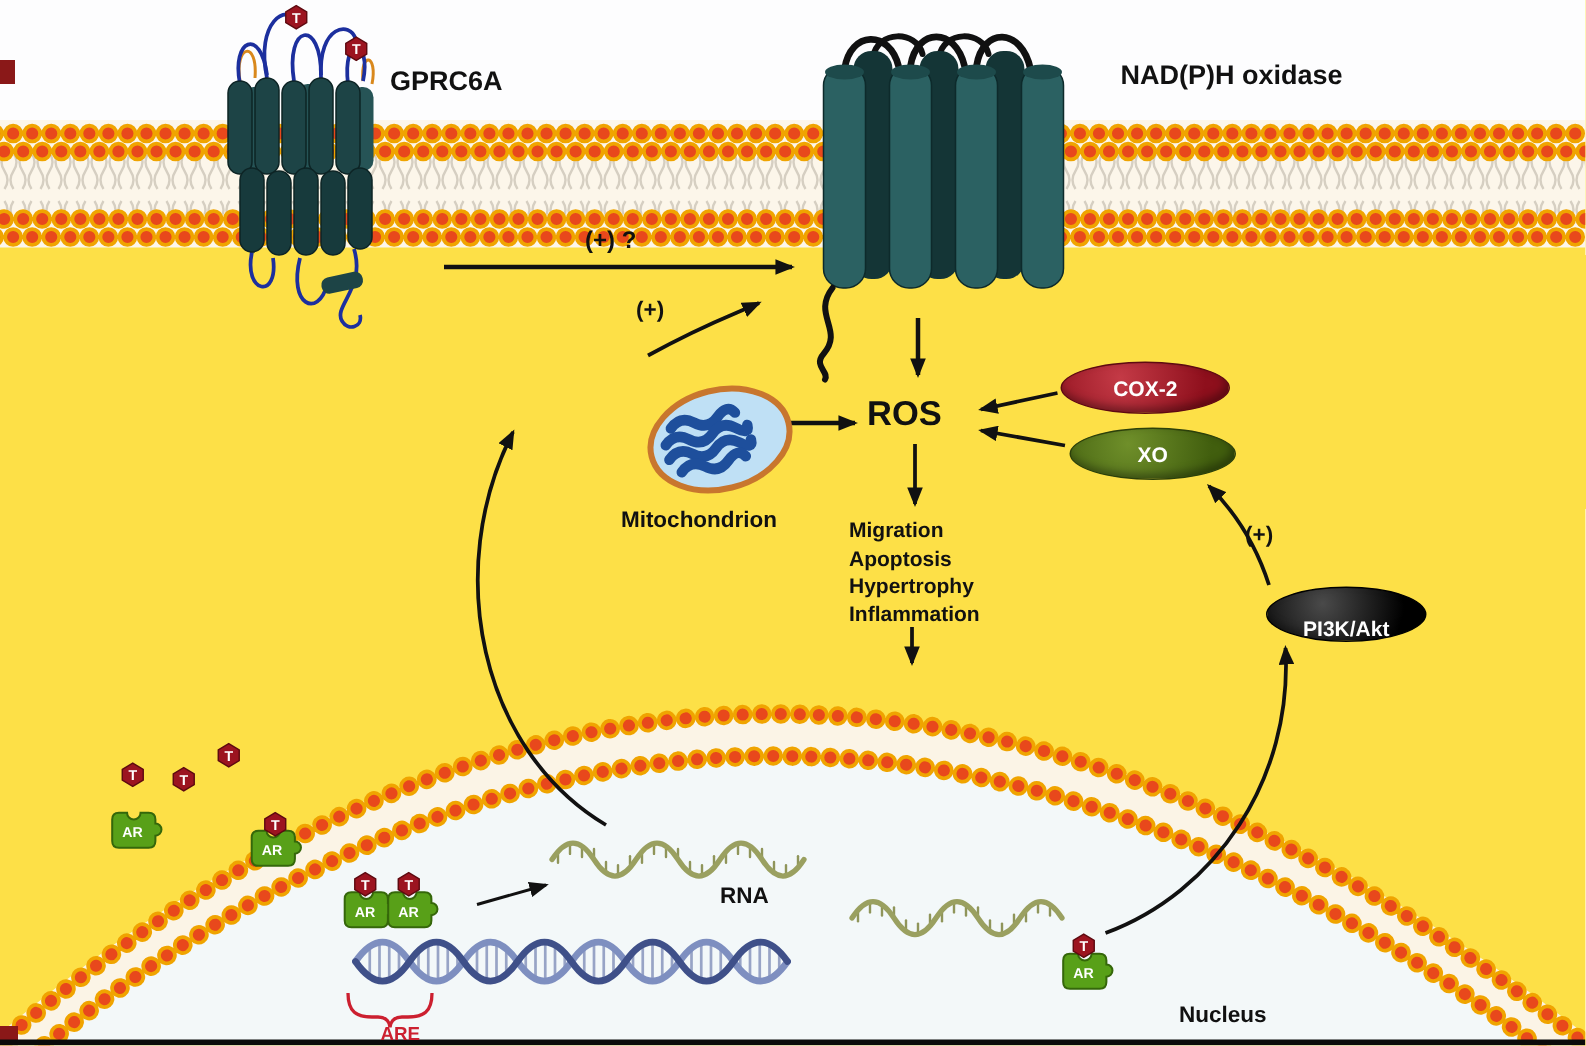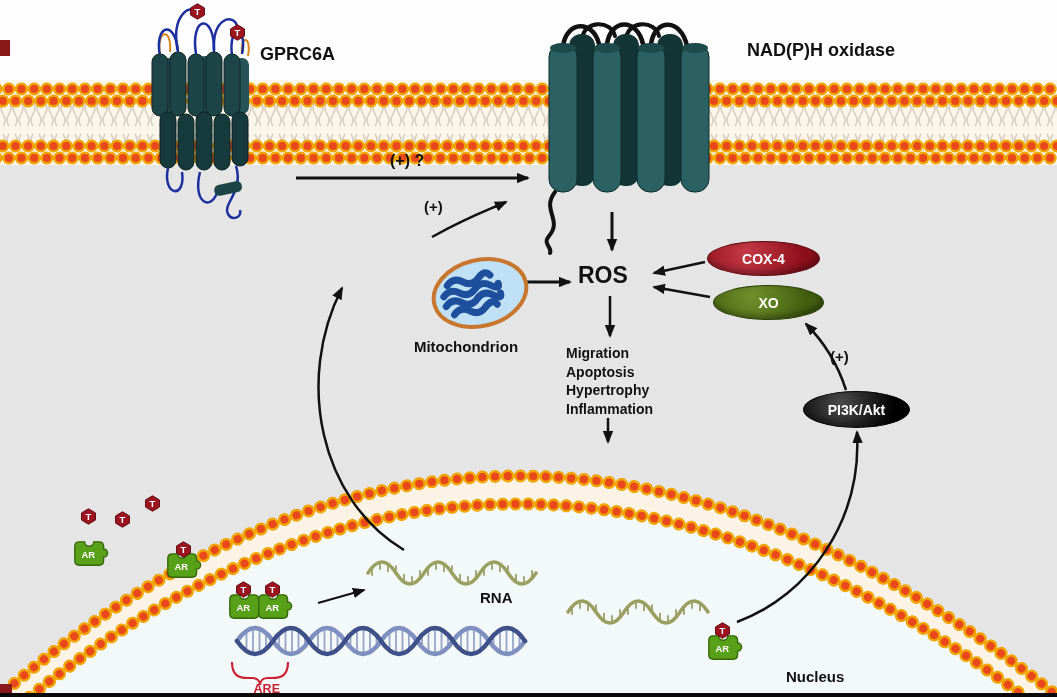--- a/index.html
+++ b/index.html
@@ -1,16 +1,16 @@
 <!DOCTYPE html>
 <html><head>
 <meta charset="utf-8">
 <style>
   html,body{margin:0;padding:0;background:#fff;}
-  .canvas{position:relative;width:1057px;height:697px;background:#e5e5e5;overflow:hidden;
+  .canvas{position:relative;width:1057px;height:697px;background:#fde047;overflow:hidden;
           font-family:"Liberation Sans",sans-serif;}
   .canvas svg{position:absolute;inset:0;}
   svg text{font-family:"Liberation Sans",sans-serif;}
   .lbl{position:absolute;color:#111;font-weight:bold;white-space:nowrap;}
   .lbl.red{color:#e02424;}
   .center{text-align:center;}
   .oval{position:absolute;display:flex;align-items:center;justify-content:center;
         border-radius:50%;color:#fff;font-weight:bold;font-size:15px;
         box-shadow:inset -2px -3px 6px rgba(0,0,0,.35);}
   .oval-csrc{background:radial-gradient(circle at 35% 30%, #f5a04a, #e07b12 75%);border:1px solid #a85a08;}
@@ -247,26 +247,26 @@
 <div class="lbl" style="left:260px;top:44px;font-size:18px;">GPRC6A</div>
 <div class="lbl" style="left:708px;top:40px;font-size:18px;margin-left:39px;">NAD(P)H oxidase</div>
 <div class="lbl" style="left:390px;top:152px;font-size:16px;">(+) ?</div>
 <div class="lbl" style="left:424px;top:198px;font-size:15px;">(+)</div>
 
 
 <div class="lbl center" style="left:386px;top:338px;width:160px;font-size:15px;">Mitochondrion</div>
 <div class="lbl" style="left:578px;top:262px;font-size:23px;">ROS</div>
 
 <div class="oval oval-cox2" style="left:707px;top:241px;width:111px;height:33px;font-size:14px;">
-  <span>COX-4</span>
+  <span>COX-2</span>
 </div>
 <div class="oval oval-xo" style="left:713px;top:285px;width:109px;height:33px;font-size:14px;">
   <span>XO</span>
 </div>
-<div class="oval oval-pi3k" style="left:803px;top:391px;width:105px;height:35px;font-size:14px;">
+<div class="oval oval-pi3k" style="left:844px;top:391px;width:105px;height:35px;font-size:14px;align-items:flex-end;">
   <span>PI3K/Akt</span>
 </div>
 <div class="lbl" style="left:830px;top:348px;font-size:15px;">(+)</div>
 
 <div class="effects" style="position:absolute;left:566px;top:344px;">
   <div>Migration</div>
   <div>Apoptosis</div>
   <div>Hypertrophy</div>
   <div>Inflammation</div>
 </div>

